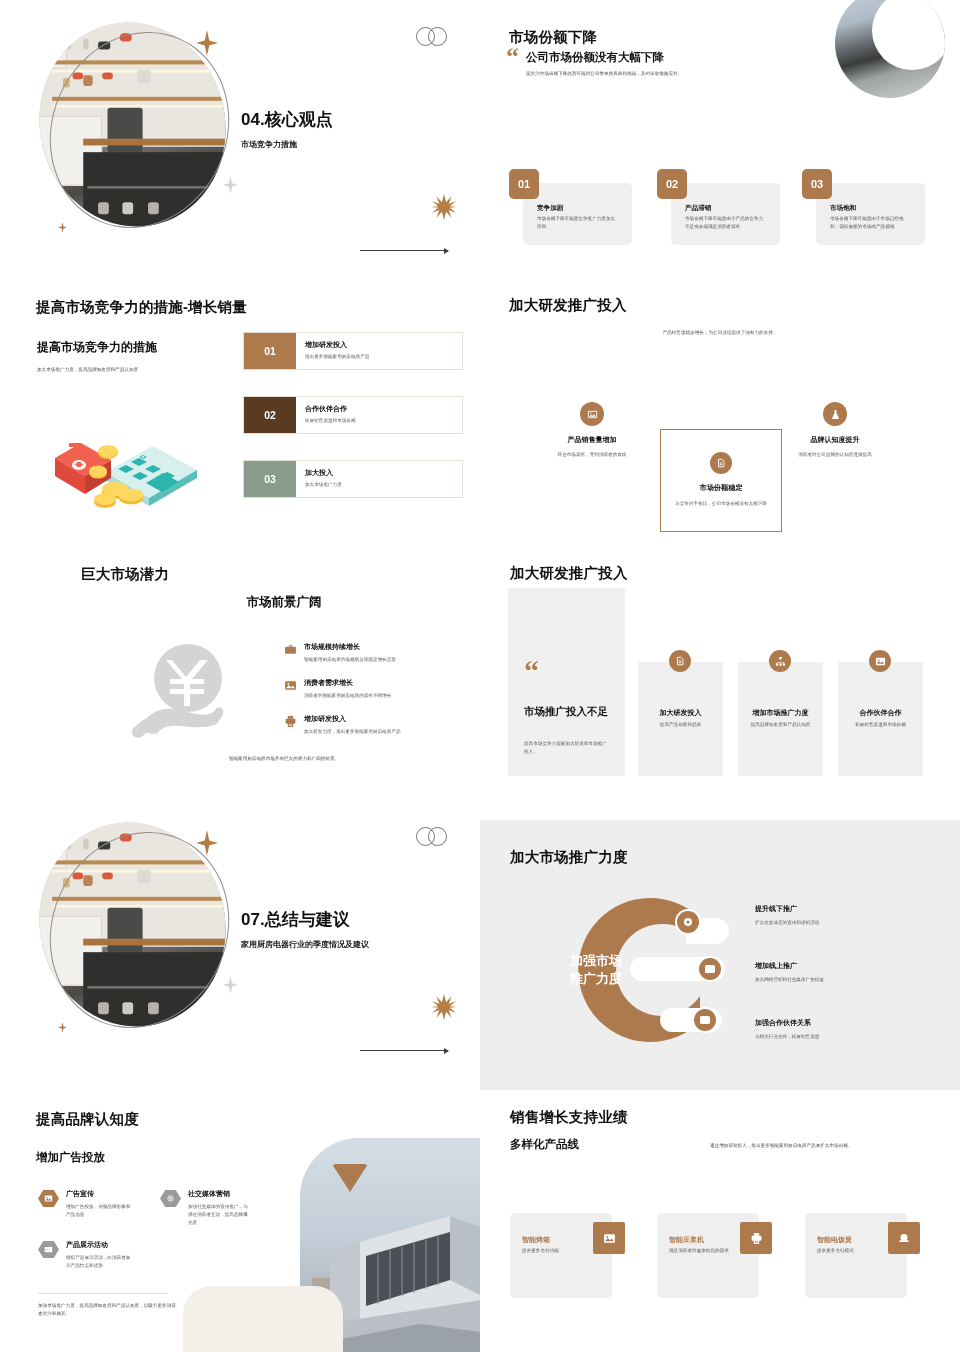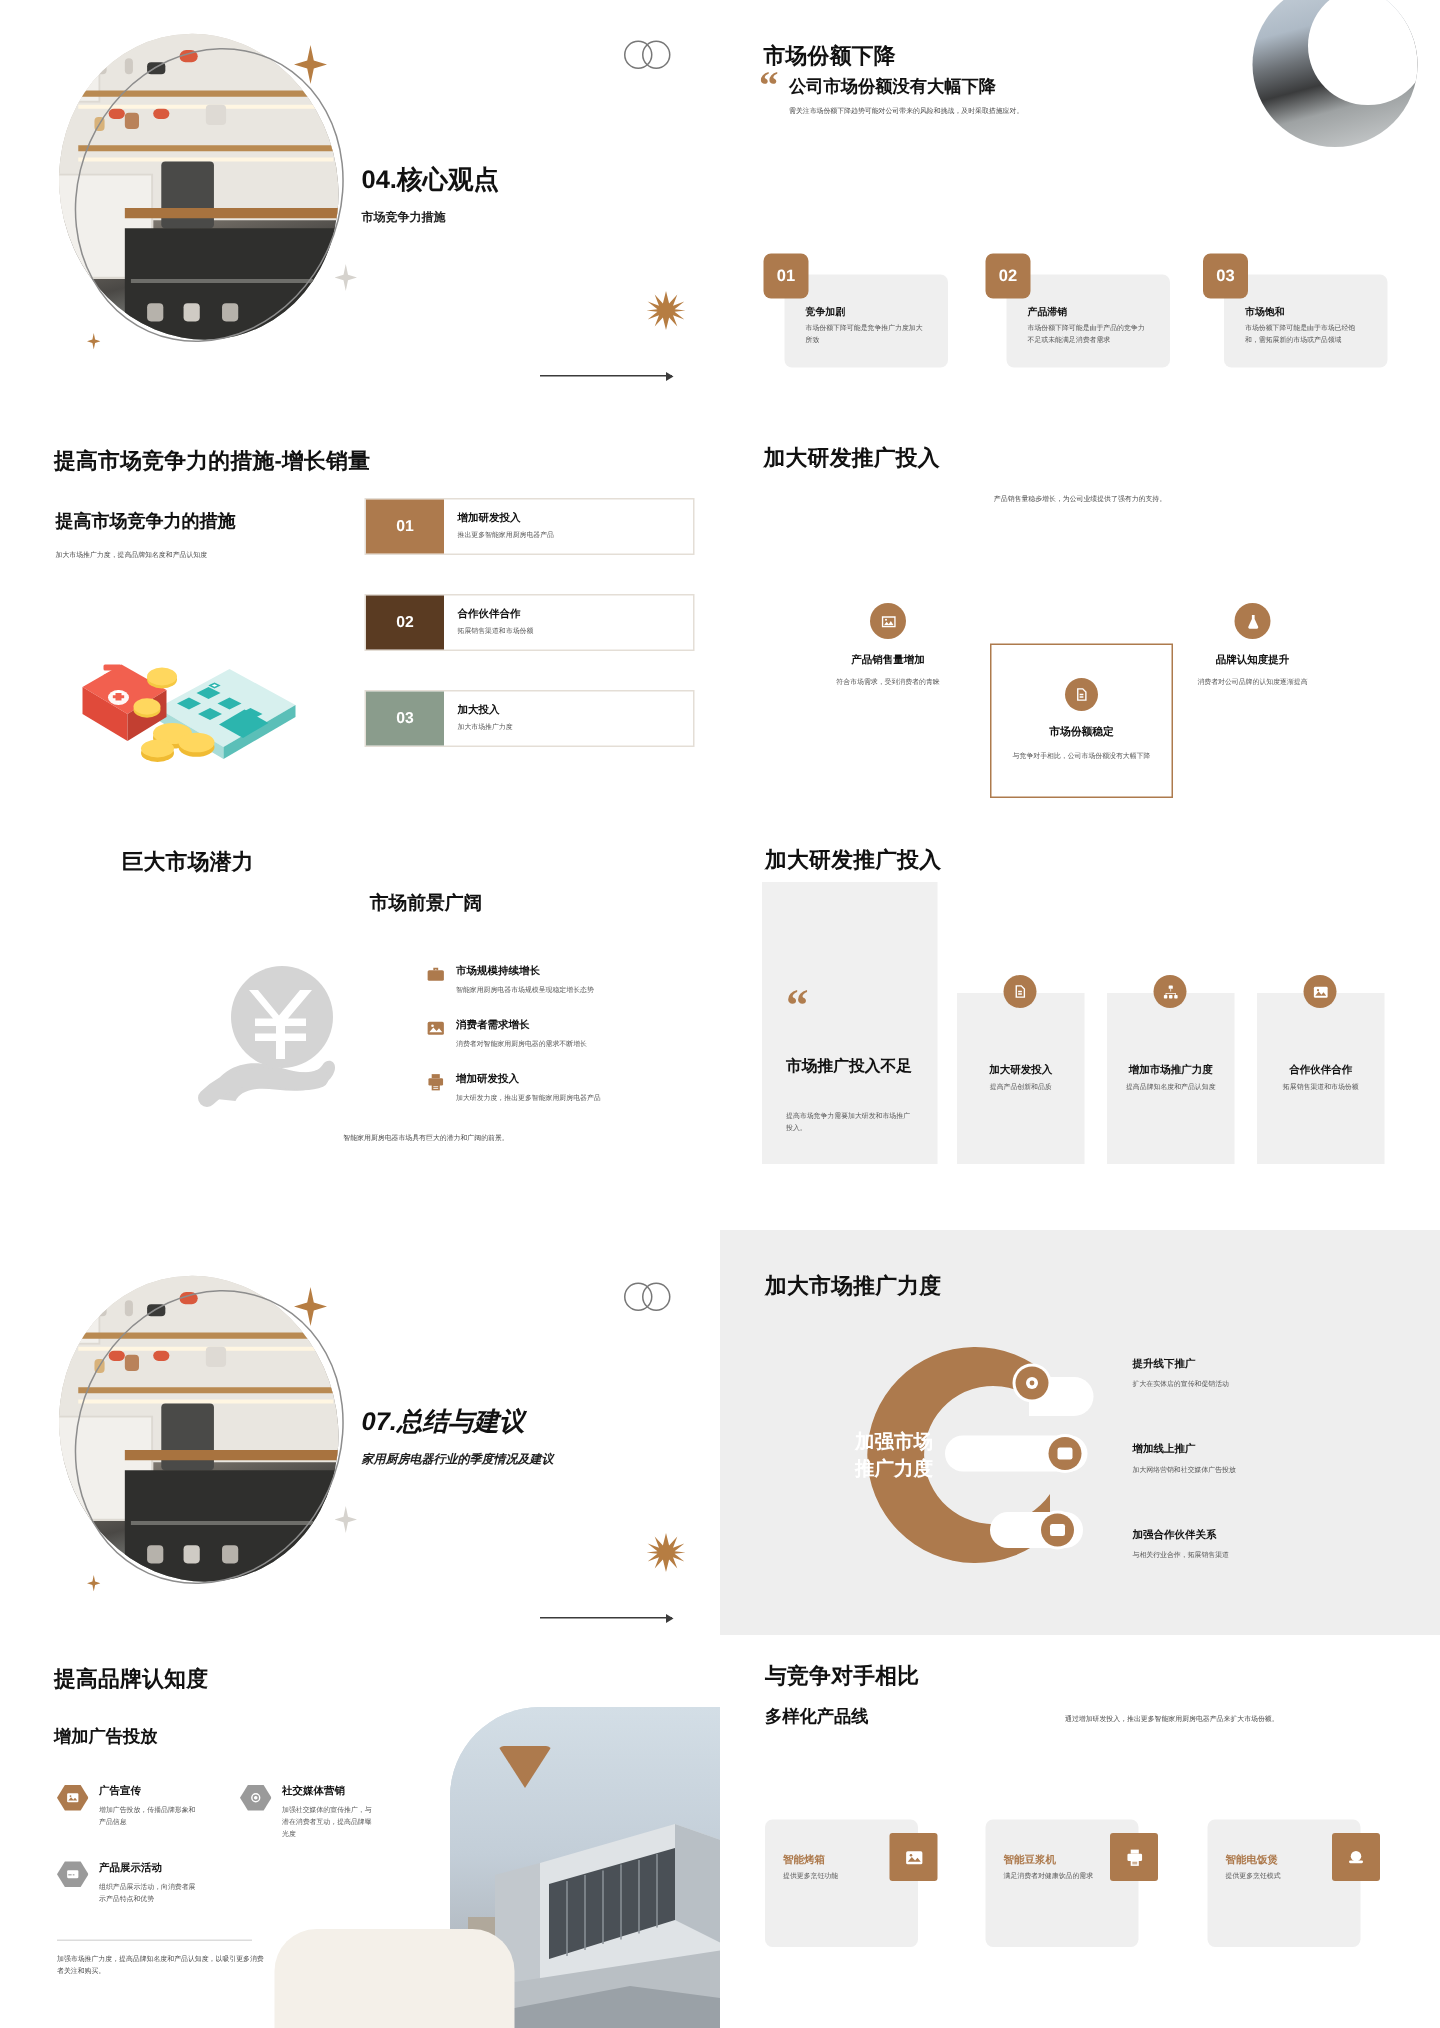--- a/index.html
+++ b/index.html
@@ -400,21 +400,21 @@
     </div>
     <div class="ico-circ" style="position:absolute;left:389px;top:100px;width:22px;height:22px;">
       <svg width="11" height="11" viewBox="0 0 24 24" fill="#fff">
           <rect x="2" y="4" width="20" height="16" rx="2"></rect>
           <path d="M4 17l5-6 4 4.5L16 12l4 5z" fill="#ad7a4d"></path>
           <circle cx="8" cy="9" r="1.6" fill="#ad7a4d"></circle>
         </svg>
     </div>
   </div>
 
-  <div class="slide" style="left:0;top:828px;font-style:italic;">
+  <div class="slide" style="left:0;top:800px;">
     <div class="cover-img">
       <div class="kitchen">
         <div class="wall" style="left:0;top:0;width:100%;height:58%;background:#e9e6e0;"></div>
         <div class="cab" style="left:0;top:8%;width:24%;height:22%;"></div>
         <div class="shelf" style="left:18%;top:27%;width:68%;height:3px;"></div>
         <div class="shelf-light" style="left:18%;top:30%;width:68%;height:2px;"></div>
         <div class="shelf" style="left:18%;top:40%;width:68%;height:3px;"></div>
         <div class="shelf-light" style="left:18%;top:43%;width:68%;height:2px;"></div>
         <div class="lamp" style="left:45%;top:17%;width:9px;height:6px;"></div>
         <div class="lamp" style="left:26%;top:31%;width:8px;height:5px;"></div>
@@ -564,21 +564,21 @@
         <div class="card-t" style="font-size:7px;">产品展示活动</div>
         <div class="card-b" style="margin-top:4px;width:67px;">组织产品展示活动，向消费者展示产品特点和优势</div>
       </div>
     </div>
 
     <div class="hr-line" style="left:38px;top:203px;width:130px;"></div>
     <div class="body-xs" style="position:absolute;left:38px;top:212px;width:140px;">加强市场推广力度，提高品牌知名度和产品认知度，以吸引更多消费者关注和购买。</div>
   </div>
 
   <div class="slide" style="left:480px;top:1090px;height:262px;">
-    <div class="h-title" style="position:absolute;left:30px;top:18px;">与竞争对手相比</div>
+    <div class="h-title" style="position:absolute;left:30px;top:18px;">销售增长支持业绩</div>
     <div class="h-sub" style="position:absolute;left:30px;top:47px;font-size:11.5px;">多样化产品线</div>
     <div class="body-xs" style="position:absolute;left:230px;top:52px;width:215px;">通过增加研发投入，推出更多智能家用厨房电器产品来扩大市场份额。</div>
 
     <div class="grey-card" style="left:30px;top:123px;width:102px;height:85px;">
       <div class="card-t" style="position:absolute;left:12px;top:22px;font-size:7px;color:#ad7a4d;">智能烤箱</div>
       <div class="card-b" style="position:absolute;left:12px;top:34px;width:62px;">提供更多烹饪功能</div>
     </div>
     <div class="ico-sq" style="position:absolute;left:113px;top:132px;width:32px;height:32px;border-radius:2px;">
       <svg width="13" height="13" viewBox="0 0 24 24" fill="#fff">
           <rect x="2" y="4" width="20" height="16" rx="2"></rect>

